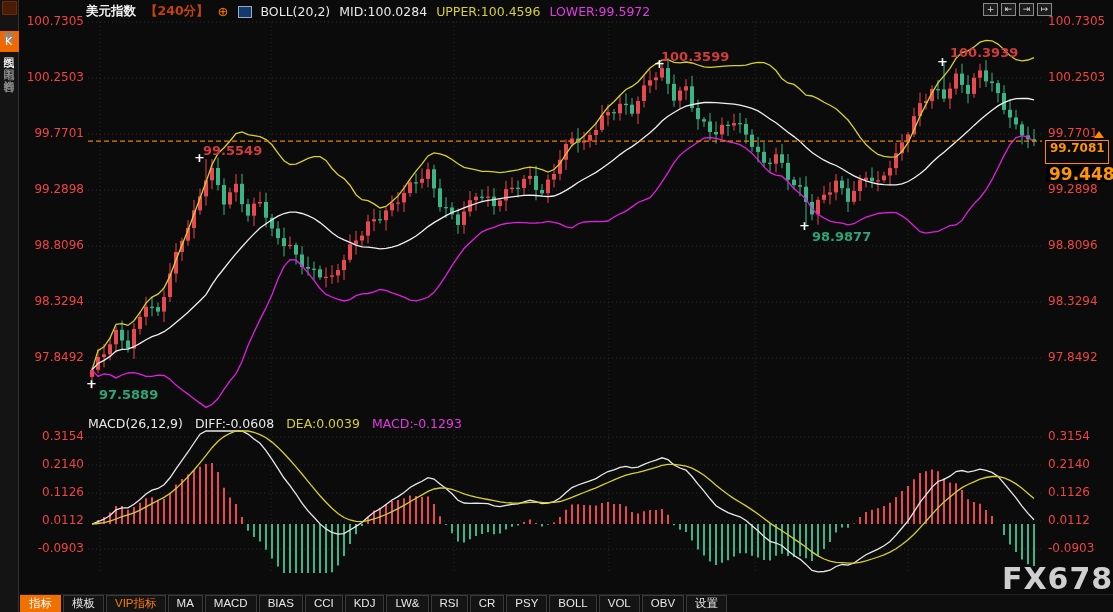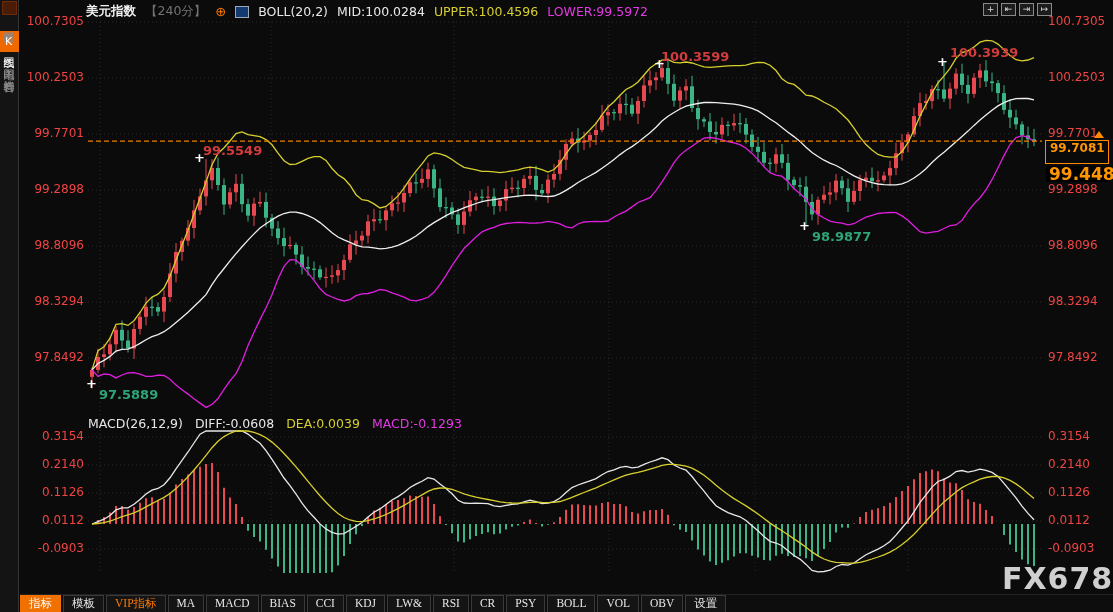--- a/index.html
+++ b/index.html
@@ -11,21 +11,21 @@
   .sidebar{position:absolute;left:0;top:0;width:19px;height:612px;background:#141414;
     border-right:1px solid #333;z-index:4}
   .app-icon{width:15px;height:14px;margin:1px auto 2px;background:#4a1c05;border:1px solid #6b2a08}
   .side-tab{writing-mode:vertical-lr;text-orientation:upright;margin:4px auto;padding:4px 0;
     font-size:11px;line-height:17px;color:#8a8a8a;width:19px;text-align:center;cursor:pointer}
   .side-tab.active{background:#f06800;color:#fff}
   
   .header{position:absolute;left:86px;top:3px;z-index:5;display:flex;gap:9px;align-items:center;
     font-size:12.5px;color:#e8e8e8;white-space:nowrap}
   .hd-symbol{font-weight:bold;color:#f2f2f2}
-  .hd-period{color:#737373;font-weight:normal}
+  .hd-period{color:#c2410c;font-weight:bold}
   .hd-link{color:#ff7a00;font-size:13px}
   .hd-upper{color:#d6cf2e}
   .hd-lower{color:#e23ae2}
   .chart-ic{width:14px;height:12px;background:#123a6e;border:1px solid #9ab;display:inline-block}
   
   .win-btns{position:absolute;left:983px;top:3px;z-index:5;display:flex;gap:3px}
   .wbtn{width:15px;height:13px;border:1px solid #8a8a8a;background:#1c1c1c;color:#ddd;
     font-size:9px;line-height:11px;text-align:center;cursor:pointer}
   
   .yl,.yr,.ml,.mr{position:absolute;z-index:3;font-size:12px;color:#ef4444;width:60px}
@@ -50,21 +50,21 @@
   .xrow{position:absolute;left:20px;top:573px;width:1093px;height:21px;background:#0a0a0a;z-index:6}
   .period{position:absolute;left:11px;top:4px;color:#ff7a00;font-weight:bold;font-size:12px}
   .period-arrow{position:absolute;left:52px;top:6px;color:#ff7a00;font-size:9px}
   .dt{position:absolute;top:4px;font-size:11px;font-weight:bold;color:#e8e8e8;z-index:1}
   .tip{position:absolute;left:258px;top:3px;z-index:2;background:#060606;color:#ff8a00;
     font-size:11px;padding:1px 4px;white-space:nowrap}
   
   .toolbar{position:absolute;left:20px;top:594px;width:1093px;height:18px;background:#0d0d0d;
     display:flex;gap:2px;z-index:7;border-top:1px solid #222}
   .tb{height:18px;padding:0 8px;border:1px solid #3a3a3a;background:#141414;color:#e8e8e8;
-    font-family:Liberation Serif, serif;font-size:11.5px;line-height:15px;cursor:pointer;white-space:nowrap}
+    font-family:Liberation Sans, sans-serif;font-size:11.5px;line-height:15px;cursor:pointer;white-space:nowrap}
   .tb.active{background:#f07000;border-color:#f07000;color:#fff}
   .tb.vip{color:#ff7a00}
   .watermark{position:absolute;left:1002px;top:561px;z-index:6;font-size:30px;font-weight:600;
     color:#cfcfcf;letter-spacing:1px}
 </style>
 </head>
 <body>
 
 <div class="screen">
   <svg id="chart-svg" width="1113" height="612">

